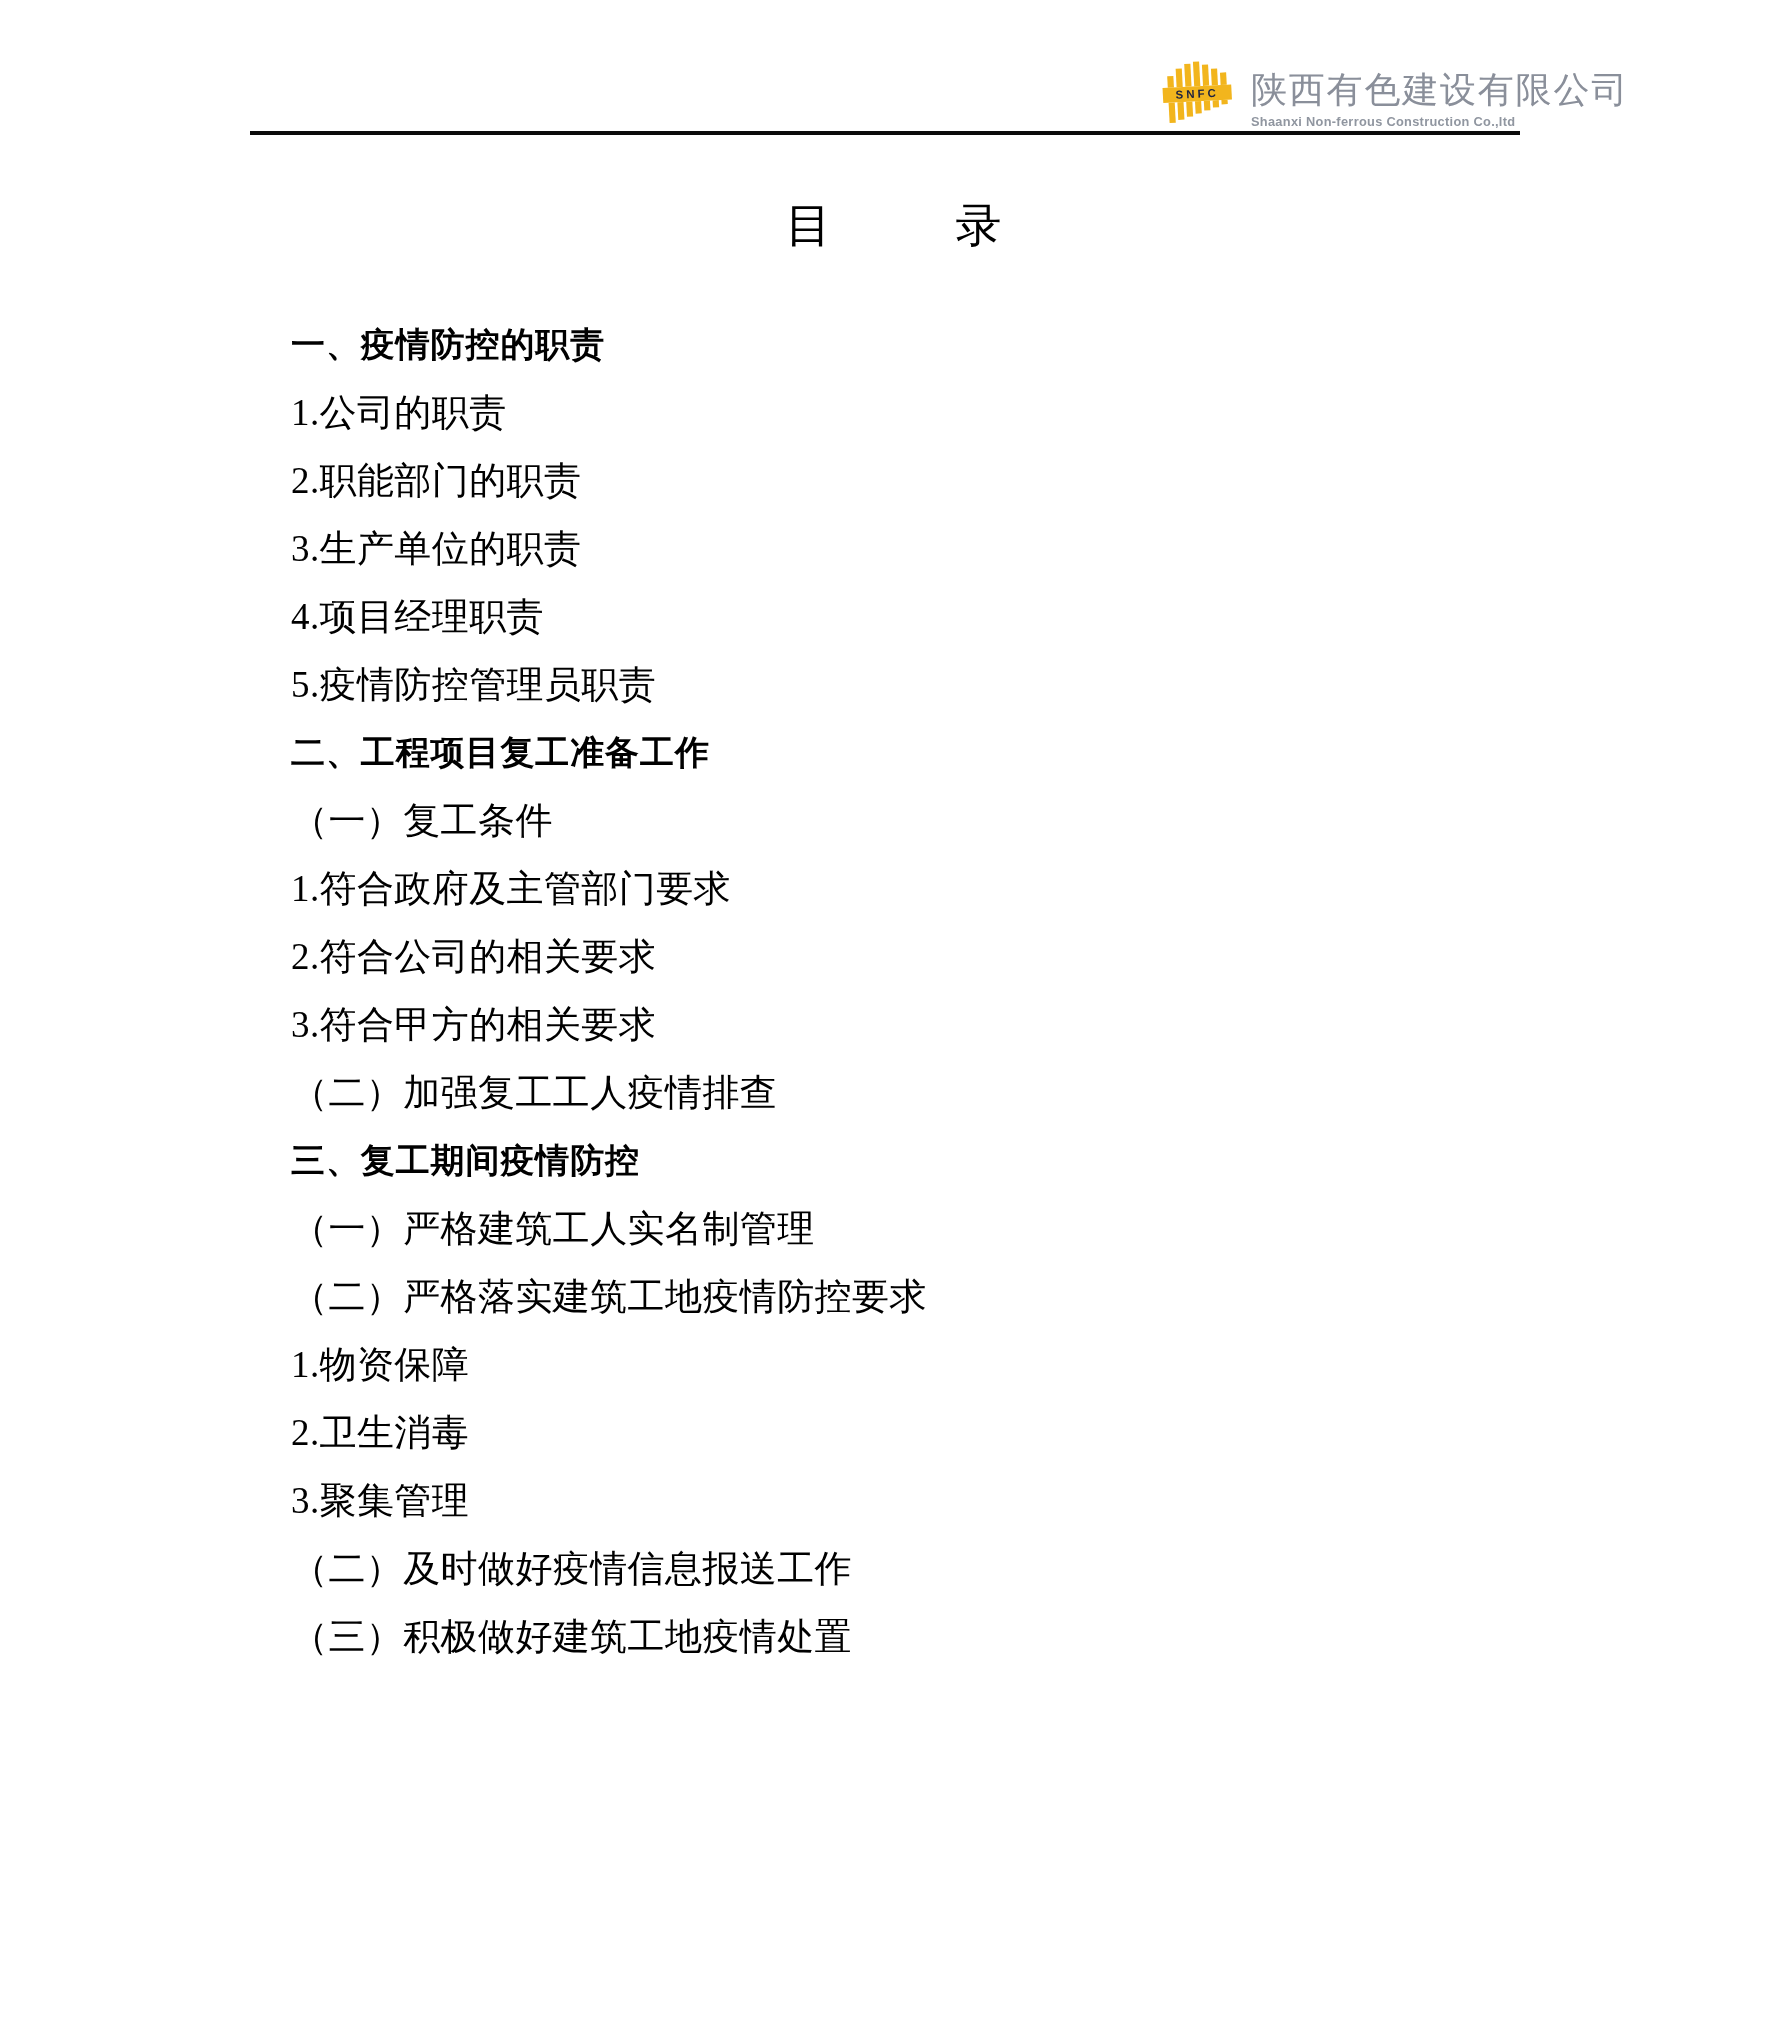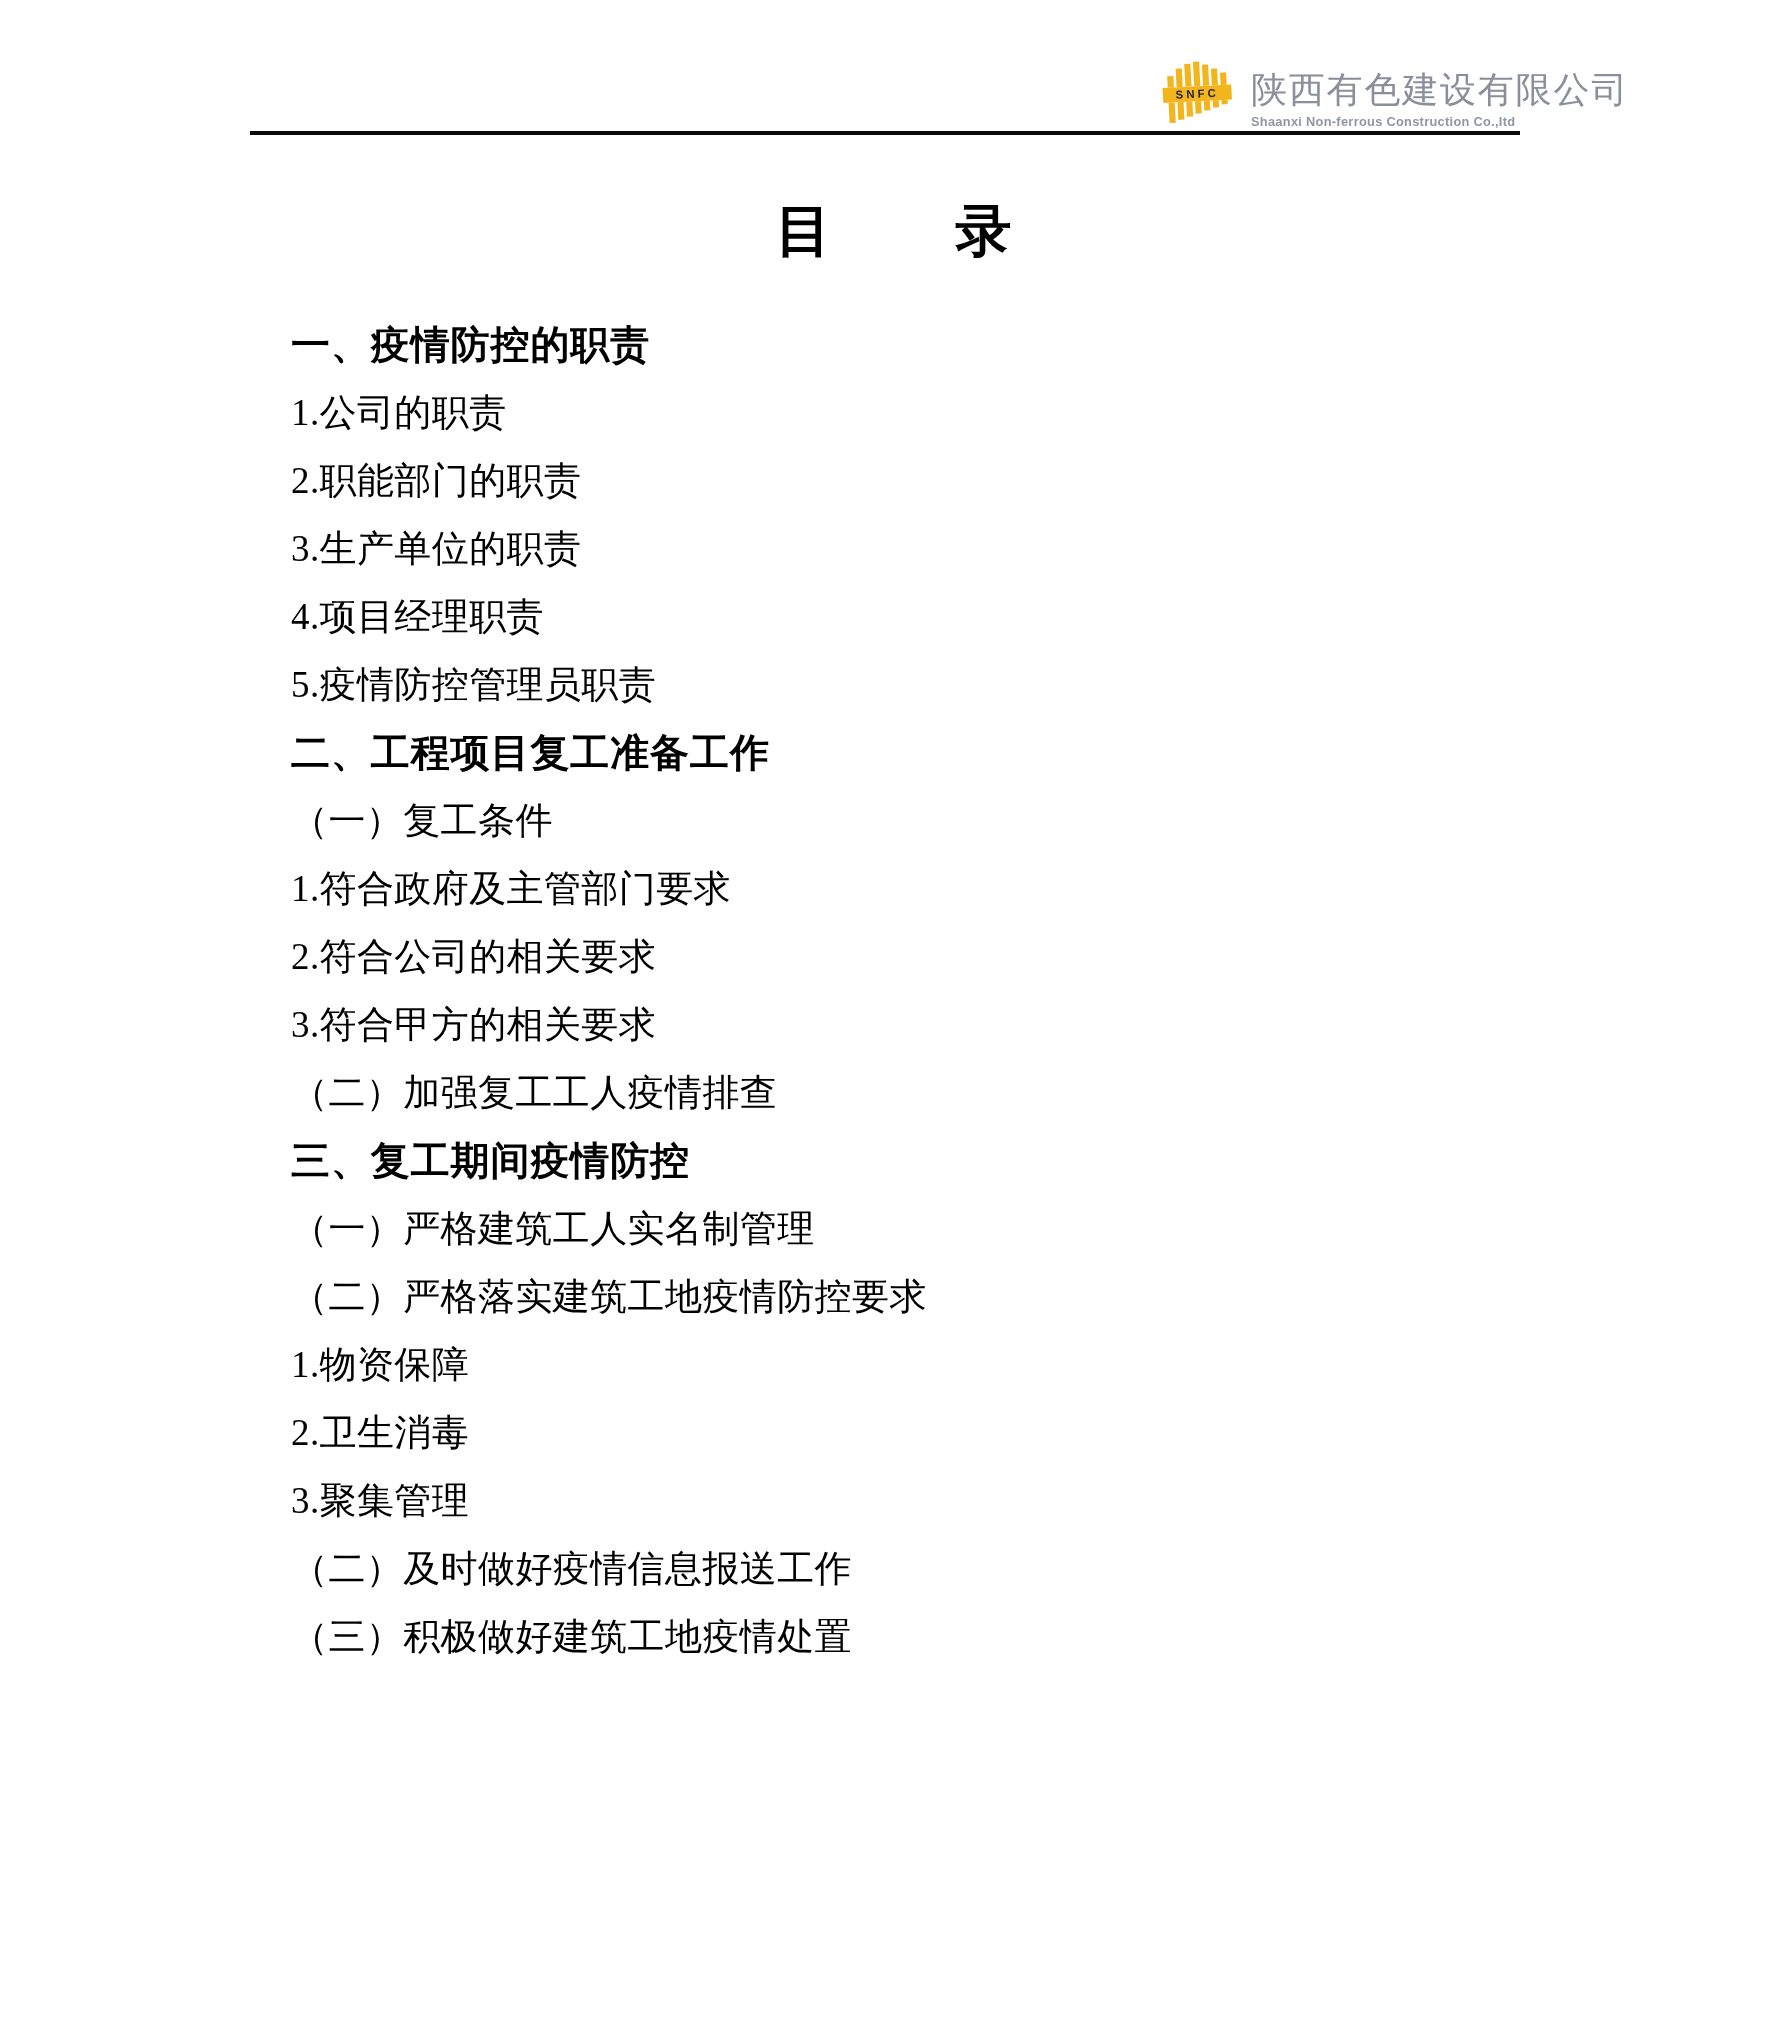--- a/index.html
+++ b/index.html
@@ -62,42 +62,42 @@
     background: #0b0b0b;
   }
 
   
   .doc-title {
     position: absolute;
     top: 203px;
     left: 0;
     width: 100%;
     text-align: center;
-    font-size: 56px;
-    font-weight: bold;
+    font-size: 46px;
+    font-weight: normal;
     line-height: 1;
     letter-spacing: 0;
   }
   .doc-title .title-char-1 { margin-right: 124px; }
 
   
   .toc {
     position: absolute;
     left: 291px;
     top: 311px;
     right: 106px;
   }
   .toc-row {
     height: 68px;
     display: flex;
     align-items: center;
     white-space: nowrap;
   }
   .toc-section {
-    font-size: 39px;
+    font-size: 34px;
     font-weight: bold;
     letter-spacing: 0.9px;
   }
   .toc-entry {
     font-size: 37px;
     font-weight: normal;
     letter-spacing: 0.4px;
   }
 </style>
 </head>

